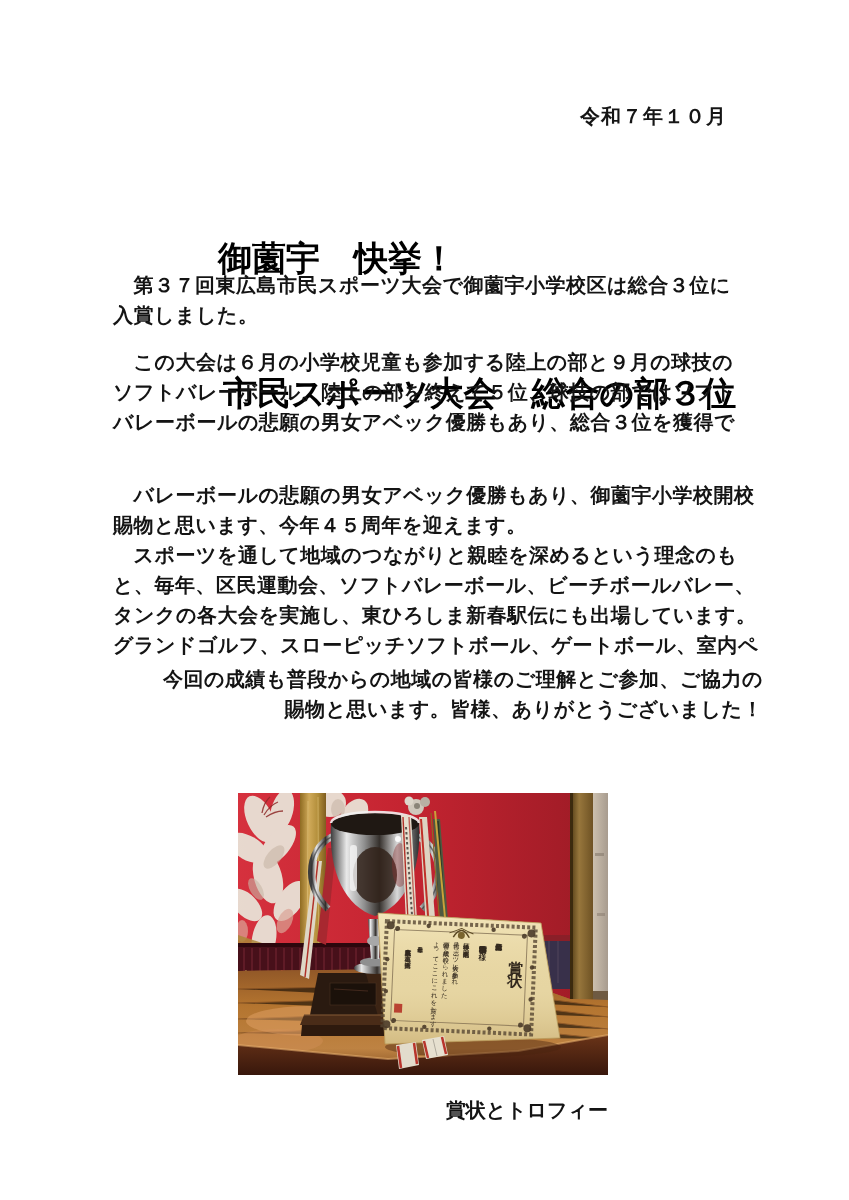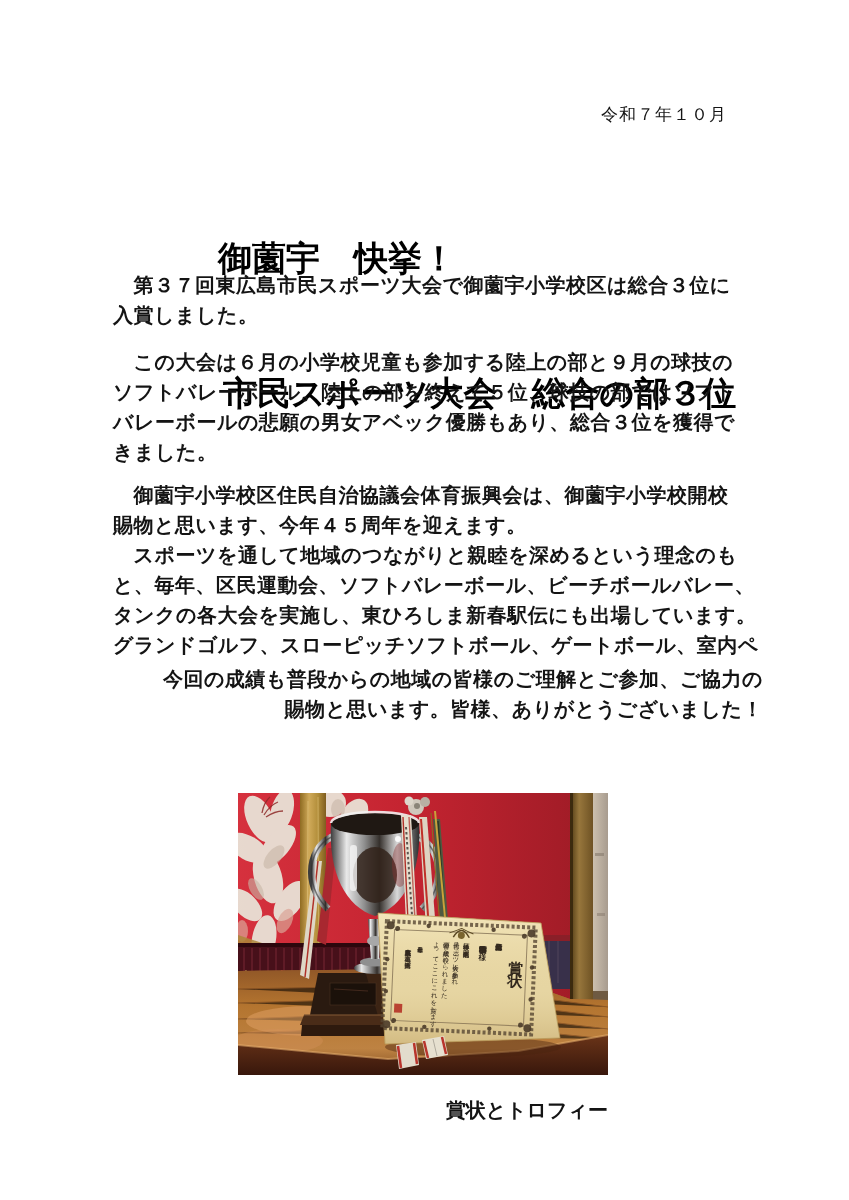--- a/index.html
+++ b/index.html
@@ -3,21 +3,21 @@
 <meta charset="utf-8">
 <style>
   * { margin:0; padding:0; box-sizing:border-box; }
   html,body { background:#ffffff; }
   .page {
     position:relative; width:849px; height:1200px; background:#ffffff;
     font-family:"Liberation Sans", sans-serif; color:#111; overflow:hidden;
   }
   .abs { position:absolute; }
   .date {
-    top:103px; right:122px; font-size:17px; font-weight:400;
+    top:103px; right:122px; font-size:20px; font-weight:700;
     letter-spacing:1px; color:#151515; white-space:pre;
   }
   .title {
     left:172px; top:146px; font-size:34px; line-height:45px;
     font-weight:900; color:#000; letter-spacing:0px; white-space:pre;margin-left:46px;
   }
   .title .t2 { padding-left:5px; }
   .pblock {
     left:113px; width:650px; font-size:20px; line-height:30px;
     font-weight:600; color:#141414;
@@ -45,24 +45,23 @@
   </div>
 
   <div class="abs pblock b1">
       <div class="tline">　第３７回東広島市民スポーツ大会で御薗宇小学校区は総合３位に</div>
       <div class="tline">入賞しました。</div>
     </div>
   <div class="abs pblock b2">
       <div class="tline">　この大会は６月の小学校児童も参加する陸上の部と９月の球技の</div>
       <div class="tline">ソフトバレーボール。陸上の部を終えて５位、球技の部ではソフト</div>
       <div class="tline">バレーボールの悲願の男女アベック優勝もあり、総合３位を獲得で</div>
-      <div class="tline">きました。</div>
     </div>
   <div class="abs pblock b3">
-      <div class="tline">　御薗宇小学校区住民自治協議会体育振興会は、御薗宇小学校開校</div>
+      <div class="tline">　バレーボールの悲願の男女アベック優勝もあり、御薗宇小学校開校</div>
       <div class="tline">賜物と思います、今年４５周年を迎えます。</div>
       <div class="tline">　スポーツを通して地域のつながりと親睦を深めるという理念のも</div>
       <div class="tline">と、毎年、区民運動会、ソフトバレーボール、ビーチボールバレー、</div>
       <div class="tline">タンクの各大会を実施し、東ひろしま新春駅伝にも出場しています。</div>
       <div class="tline">グランドゴルフ、スローピッチソフトボール、ゲートボール、室内ペ</div>
     </div>
   <div class="abs pblock b4">
       <div class="tline">　今回の成績も普段からの地域の皆様のご理解とご参加、ご協力の</div>
       <div class="tline">賜物と思います。皆様、ありがとうございました！</div>
     </div>

